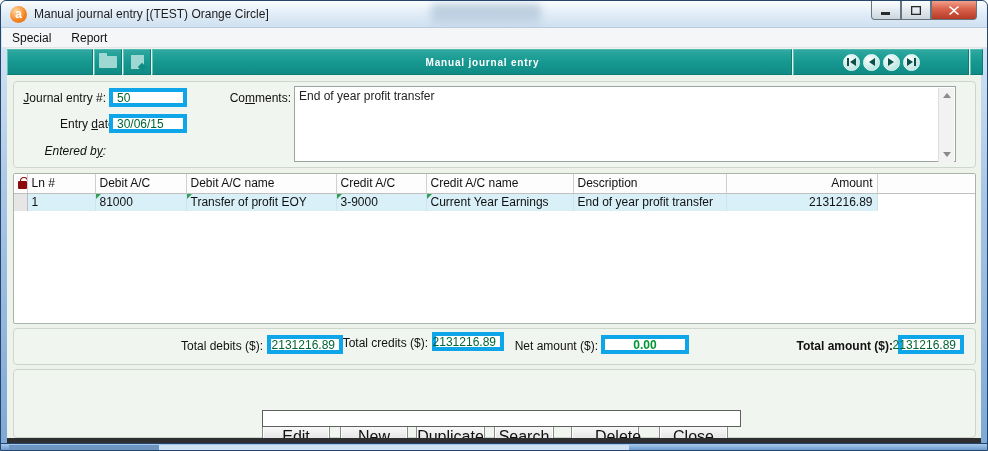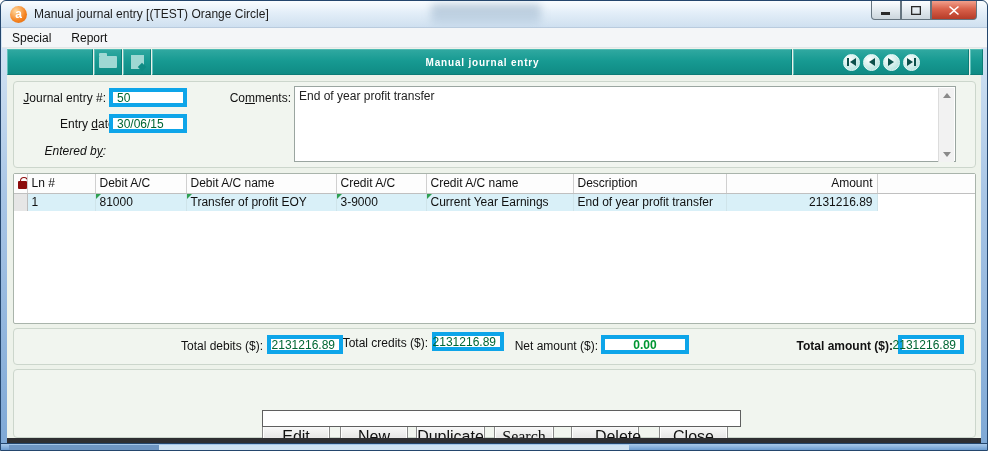--- a/index.html
+++ b/index.html
@@ -269,21 +269,21 @@
   <div class="panel btns"></div>
   <div class="btn" style="left:261px; width:68px;">
     <span><span></span><span class="u">E</span><span>dit</span></span>
   </div>
   <div class="btn" style="left:339px; width:68px;">
     <span><span></span><span class="u">N</span><span>ew</span></span>
   </div>
   <div class="btn" style="left:415px; width:69px;">
     <span><span>Duplicate</span><span class="u"></span><span></span></span>
   </div>
-  <div class="btn" style="left:493px; width:60px;font-family:Liberation Serif, serif;">
+  <div class="btn" style="left:493px; width:60px;">
     <span><span></span><span class="u">S</span><span>earch</span></span>
   </div>
   <div class="btn" style="left:570px; width:68px;padding-left:26px;">
     <span><span>Delete</span><span class="u"></span><span></span></span>
   </div>
   <div class="btn" style="left:658px; width:69px;">
     <span><span>Close</span><span class="u"></span><span></span></span>
   </div>
   <div class="status-field"></div>
 

